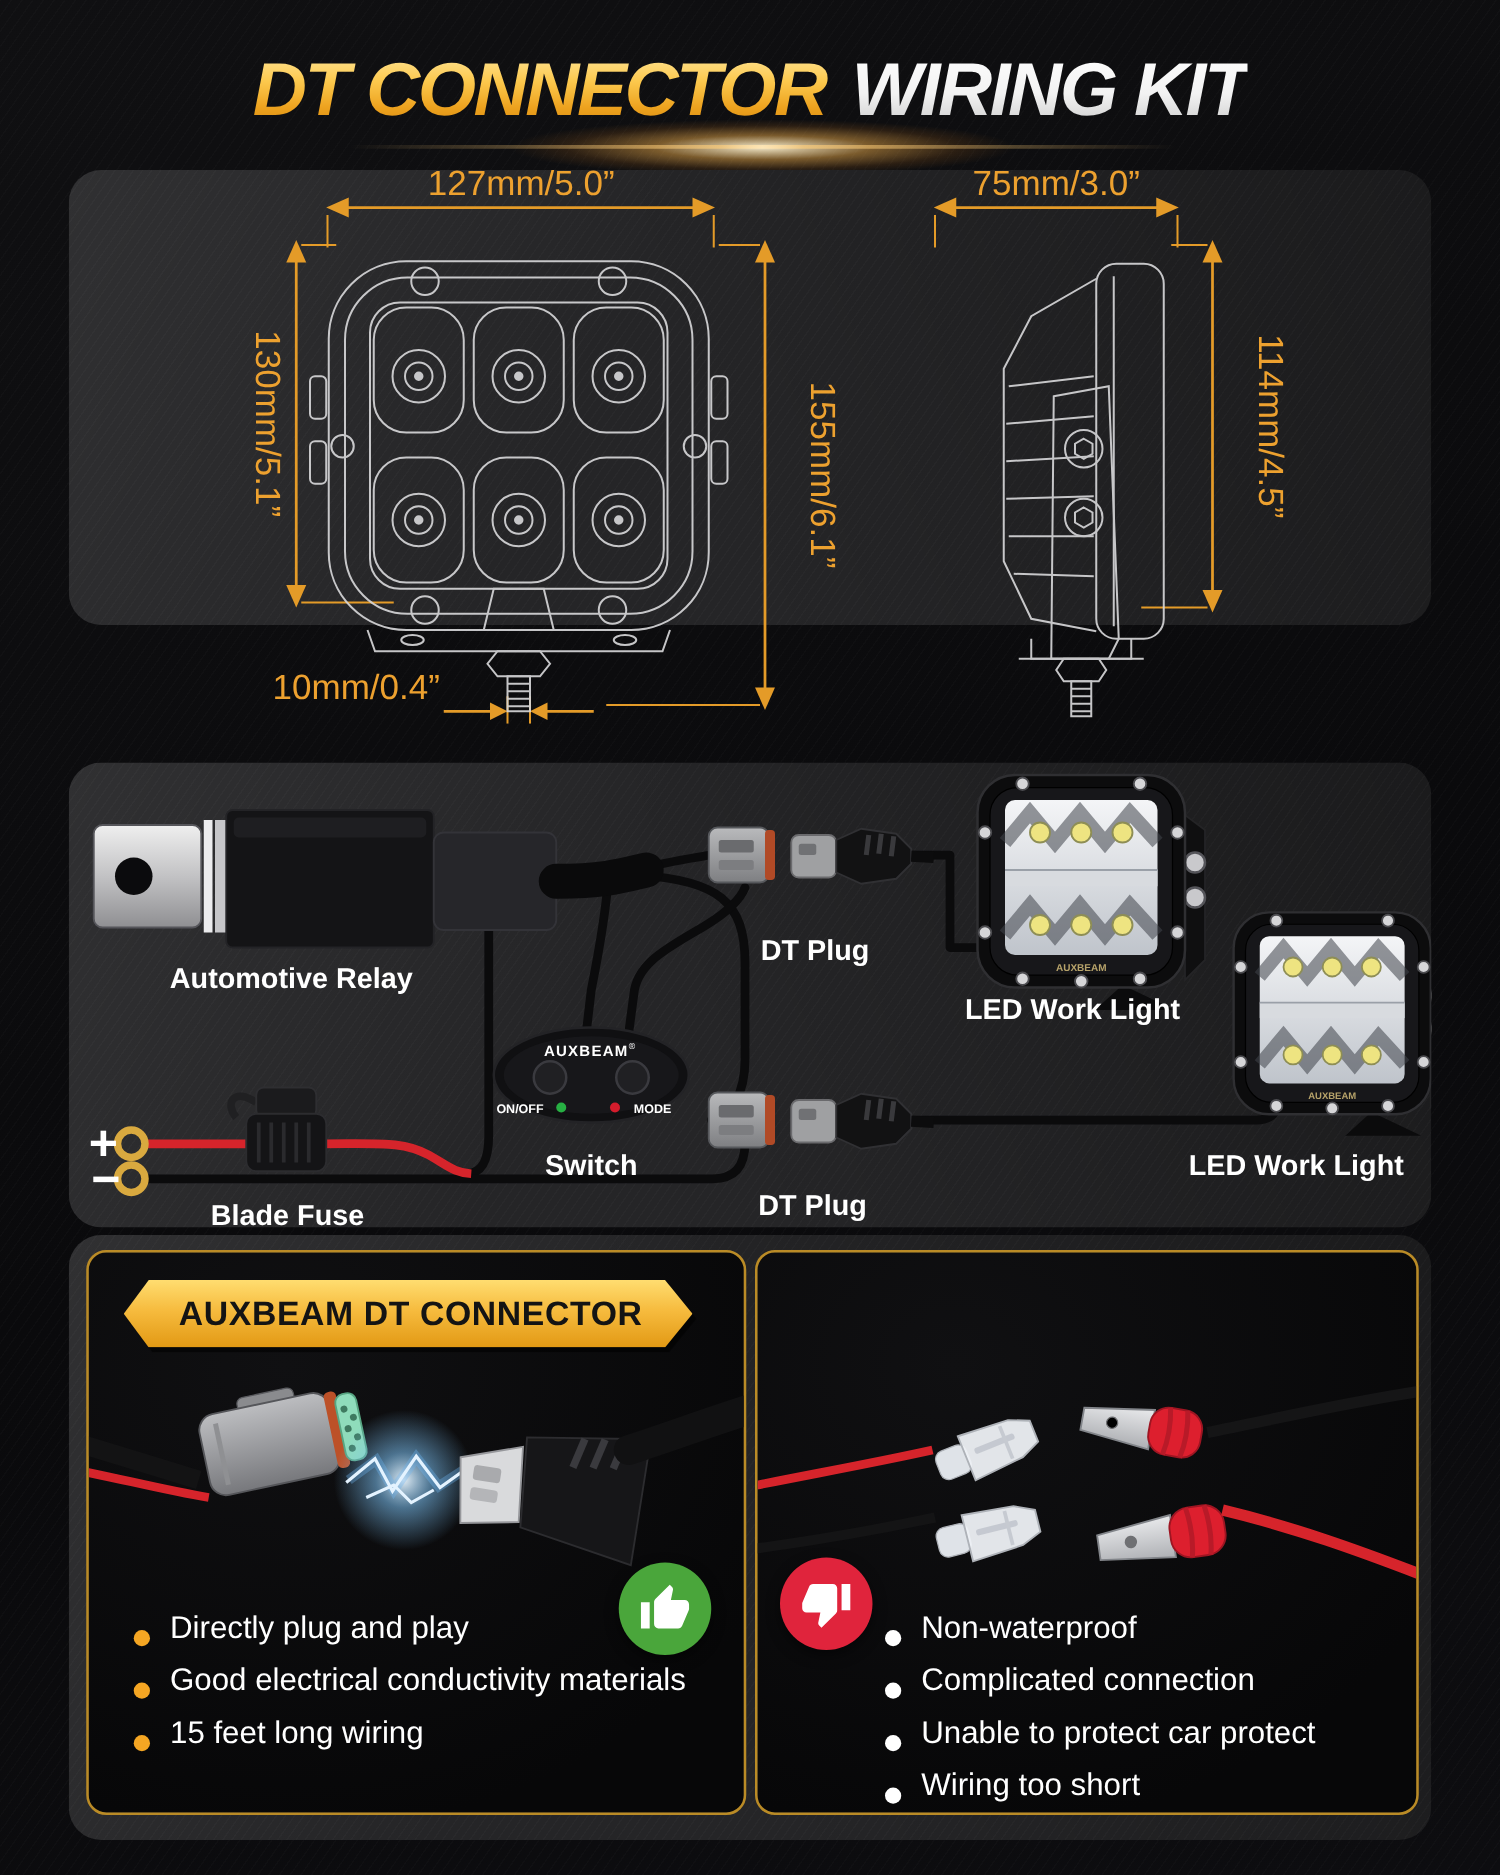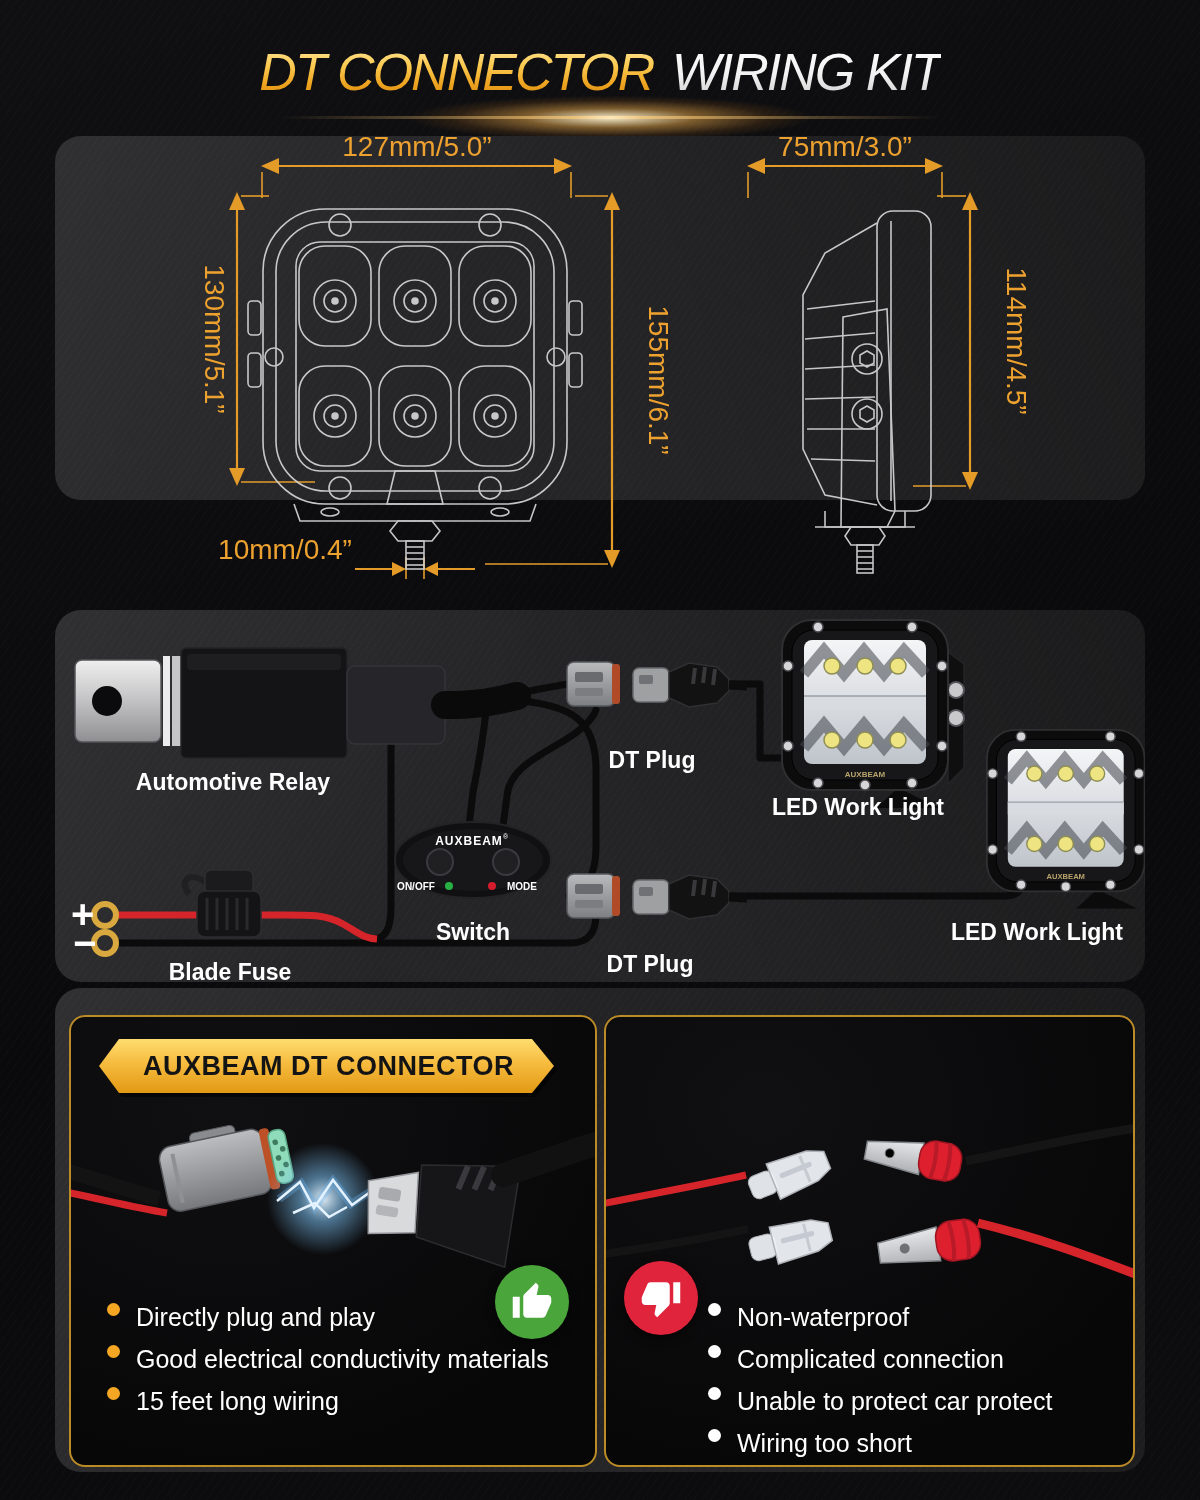--- a/index.html
+++ b/index.html
@@ -6,21 +6,21 @@
   body{
     width:1200px;height:1500px;position:relative;overflow:hidden;
     background:
       repeating-linear-gradient(125deg, rgba(255,255,255,.016) 0 1px, transparent 1px 7px),
       linear-gradient(160deg,#101012 0%,#0a0a0c 55%,#0d0d10 100%);
     font-family:"Liberation Sans","DejaVu Sans",sans-serif;
     color:#fff;
   }
   
   .title-row{position:absolute;left:0;top:26px;width:1200px;text-align:center;
-    font-size:52px;font-weight:normal;font-style:italic;letter-spacing:-2px;line-height:92px;white-space:nowrap;}
+    font-size:60px;font-weight:bold;font-style:italic;letter-spacing:-2px;line-height:92px;white-space:nowrap;}
   .t-gold{background:linear-gradient(180deg,#ffe9a4 0%,#fcc94e 40%,#eda21e 72%,#d4880f 100%);
     -webkit-background-clip:text;background-clip:text;color:transparent;padding-right:6px;}
   .t-white{background:linear-gradient(180deg,#ffffff 0%,#f2f2f2 55%,#c9c9c9 100%);
     -webkit-background-clip:text;background-clip:text;color:transparent;}
   .flare{position:absolute;left:340px;top:88px;width:540px;height:60px;pointer-events:none;
     background:radial-gradient(closest-side,rgba(255,244,210,.95),rgba(255,185,80,.45) 32%,rgba(255,150,40,.12) 58%,transparent 75%);}
   .flare::after{content:"";position:absolute;left:-60px;top:28px;width:660px;height:3px;
     background:linear-gradient(90deg,transparent,rgba(255,205,120,.65) 45%,rgba(255,230,180,.9) 50%,rgba(255,205,120,.65) 55%,transparent);}
   
   .panel{position:absolute;left:55px;width:1090px;border-radius:26px;
@@ -30,39 +30,39 @@
       linear-gradient(250deg, rgba(0,0,0,.28), transparent 55%),
       #252527;}
   .panel-dims{top:136px;height:364px;}
   .panel-wiring{top:610px;height:372px;}
   .panel-cards{top:988px;height:484px;}
   svg text{font-family:"Liberation Sans","DejaVu Sans",sans-serif;}
   .dim-text{fill:#EDA12F;font-size:28px;}
   .wire-label{fill:#ffffff;font-size:23px;font-weight:bold;}
   
   .card{position:absolute;top:12px;height:448px;border:2px solid #BA8B26;border-radius:16px;
-    background:radial-gradient(120% 120% at 30% 20%, #101012 0%, #070708 70%);overflow:hidden;margin-top:15px;}
+    background:radial-gradient(120% 120% at 30% 20%, #101012 0%, #070708 70%);overflow:hidden;}
   .card-left{left:14px;width:524px;}
   .card-right{left:549px;width:527px;}
   .badge{position:absolute;top:22px;height:54px;display:flex;align-items:center;padding:0 40px 0 44px;
     clip-path:polygon(0 50%, 20px 0, calc(100% - 22px) 0, 100% 50%, calc(100% - 22px) 100%, 20px 100%);
     font-size:27px;font-weight:bold;color:#141414;letter-spacing:.5px;white-space:nowrap;}
   .badge-wrap{position:absolute;top:0;left:0;filter:drop-shadow(3px 4px 0 rgba(0,0,0,.55));}
   .badge-gold{background:linear-gradient(180deg,#ffdd70 0%,#f6bb3e 45%,#e29914 100%);}
   .badge-silver{background:linear-gradient(180deg,#ffffff 0%,#e4e4e6 50%,#b9b9bd 100%);}
   .photo{position:absolute;left:0;top:70px;width:100%;height:220px;}
   .thumb{position:absolute;width:74px;height:74px;border-radius:50%;display:flex;align-items:center;justify-content:center;
     box-shadow:0 4px 10px rgba(0,0,0,.5);}
   .thumb svg{width:42px;height:42px;fill:#ffffff;}
   .thumb-up{right:26px;top:248px;background:#4AA63B;}
   .thumb-down{left:18px;top:244px;background:#E0243C;}
   .points{position:absolute;top:286px;display:flex;flex-direction:column;gap:13px;}
   .points-left{left:36px;}
   .points-right{left:102px;}
-  .point{display:flex;align-items:flex-start;gap:16px;font-size:25px;color:#fff;}
+  .point{display:flex;align-items:flex-end;gap:16px;font-size:25px;color:#fff;}
   .dot{width:13px;height:13px;border-radius:50%;flex:0 0 13px;}
   .dot-gold{background:#F5A623;}
   .dot-white{background:#ffffff;}
 </style>
 </head>
 <body>
 
 <div class="flare"></div>
 <div class="title-row">
   <span class="t-gold">DT CONNECTOR</span>

